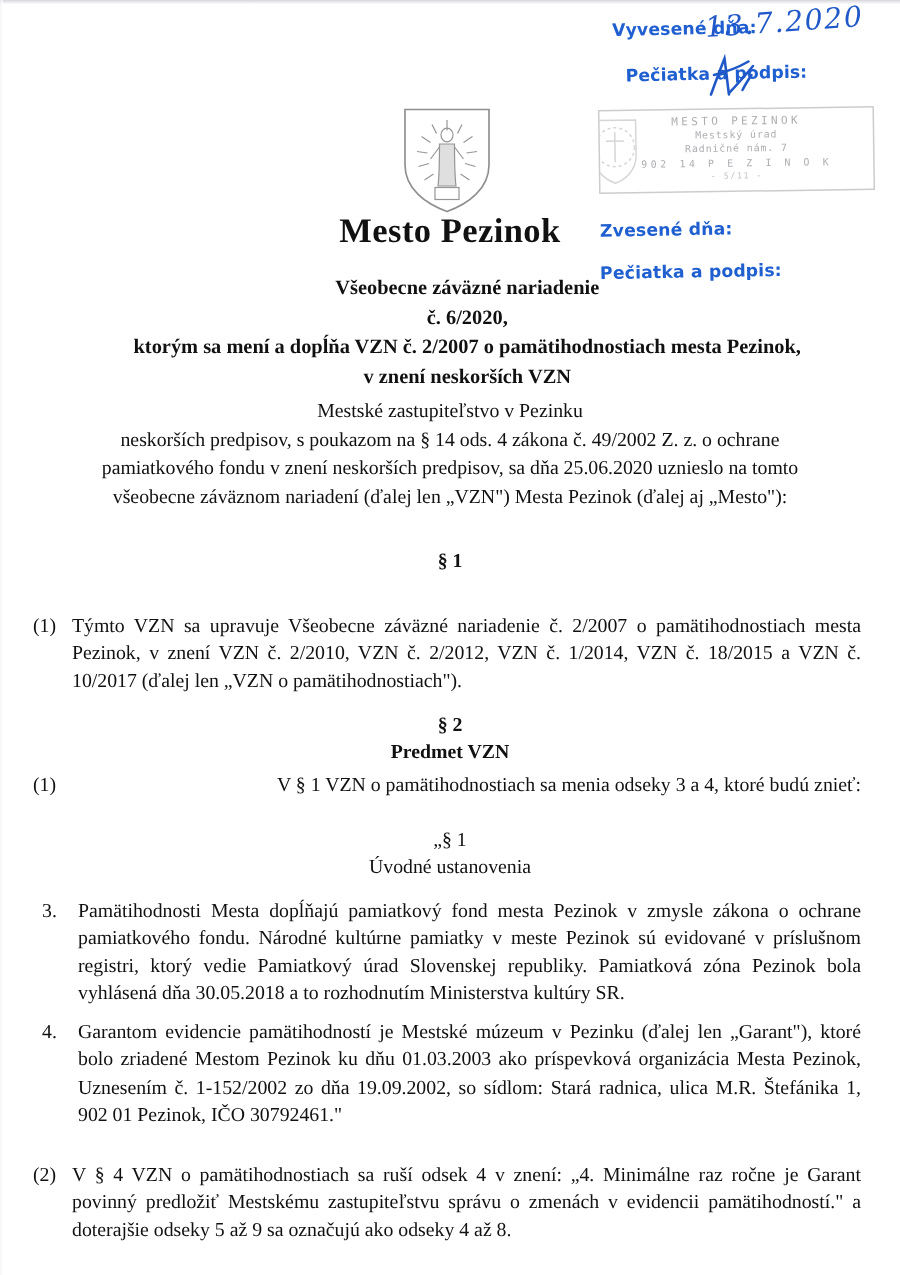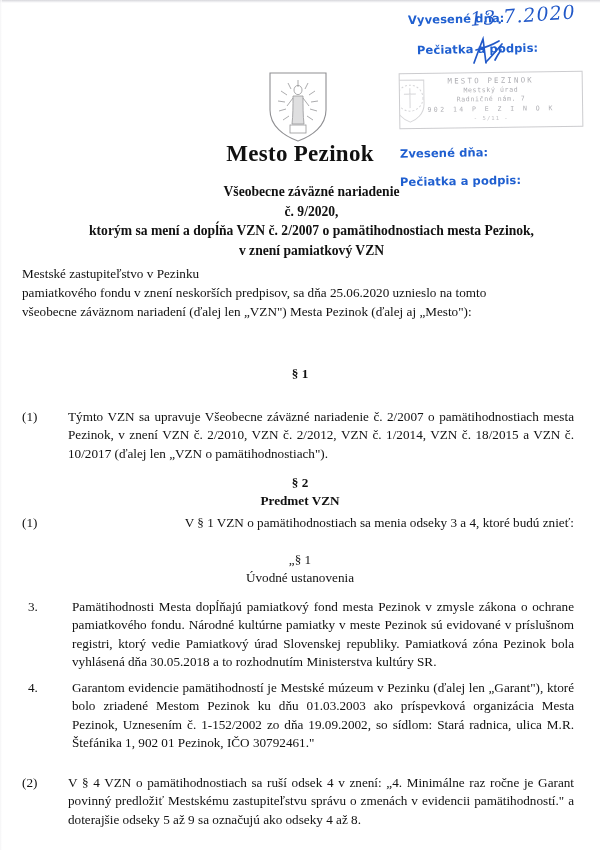--- a/index.html
+++ b/index.html
@@ -124,21 +124,21 @@
     font-weight: bold;
     font-size: 13.6px;
     line-height: 19.5px;
   }
   .sub-title .ln { display: block; padding-left: 23px; }
 
   
   .preamble {
     position: absolute;
     left: 22px; right: 22px; top: 264px;
-    text-align: left;
+    text-align: center;
     font-size: 13.2px;
     line-height: 19px;
   }
   .preamble .ln { display: block; }
 
   
   .sec-head {
     position: absolute;
     left: 0; right: 0;
     text-align: center;
@@ -166,21 +166,21 @@
     display: flex;
     font-size: 13.2px;
     line-height: 18.4px;
     text-align: justify;
     text-justify: inter-word;
   }
   .para .marker {
     flex: 0 0 auto;
     white-space: nowrap;
   }
-  .para .body { flex: 1 1 auto; margin-left: 20px; }
+  .para .body { flex: 1 1 auto; }
 
   .para-1 { left: 22px; right: 26px; top: 408px; }
   .para-1 .marker { width: 26px; }
 
   .para-2 { left: 22px; right: 26px; top: 514px; }
   .para-2 .marker { width: 26px; }
   .para-2 .body { text-align: right; }
 
   .para-3 { left: 28px; right: 26px; top: 598px; }
   .para-3 .marker { width: 24px; }
@@ -260,27 +260,28 @@
     </svg>
   </div>
 
   <div class="doc-title">Mesto Pezinok</div>
 
   <div class="anno anno-zvesene">Zvesené dňa:</div>
   <div class="anno anno-peciatka2">Pečiatka a podpis:</div>
 
   <div class="sub-title">
     <span class="ln">Všeobecne záväzné nariadenie</span>
-    <span class="ln">č. 9/2020,</span>
+    <span class="ln">č. 6/2020,</span>
     <span class="ln">ktorým sa mení a dopĺňa VZN č. 2/2007 o pamätihodnostiach mesta Pezinok,</span>
-    <span class="ln">v znení pamiatkový VZN</span>
+    <span class="ln">v znení neskorších VZN</span>
   </div>
 
   <div class="preamble">
     <span class="ln">Mestské zastupiteľstvo v Pezinku</span>
+    <span class="ln">neskorších predpisov, s poukazom na § 14 ods. 4 zákona č. 49/2002 Z. z. o ochrane</span>
     <span class="ln">pamiatkového fondu v znení neskorších predpisov, sa dňa 25.06.2020 uznieslo na tomto</span>
     <span class="ln">všeobecne záväznom nariadení (ďalej len „VZN") Mesta Pezinok (ďalej aj „Mesto"):</span>
   </div>
 
   <div class="sec-head sec-1">
     <span class="ln">§ 1</span>
   </div>
 
   <div class="para para-1">
     <span class="marker">(1)</span>

